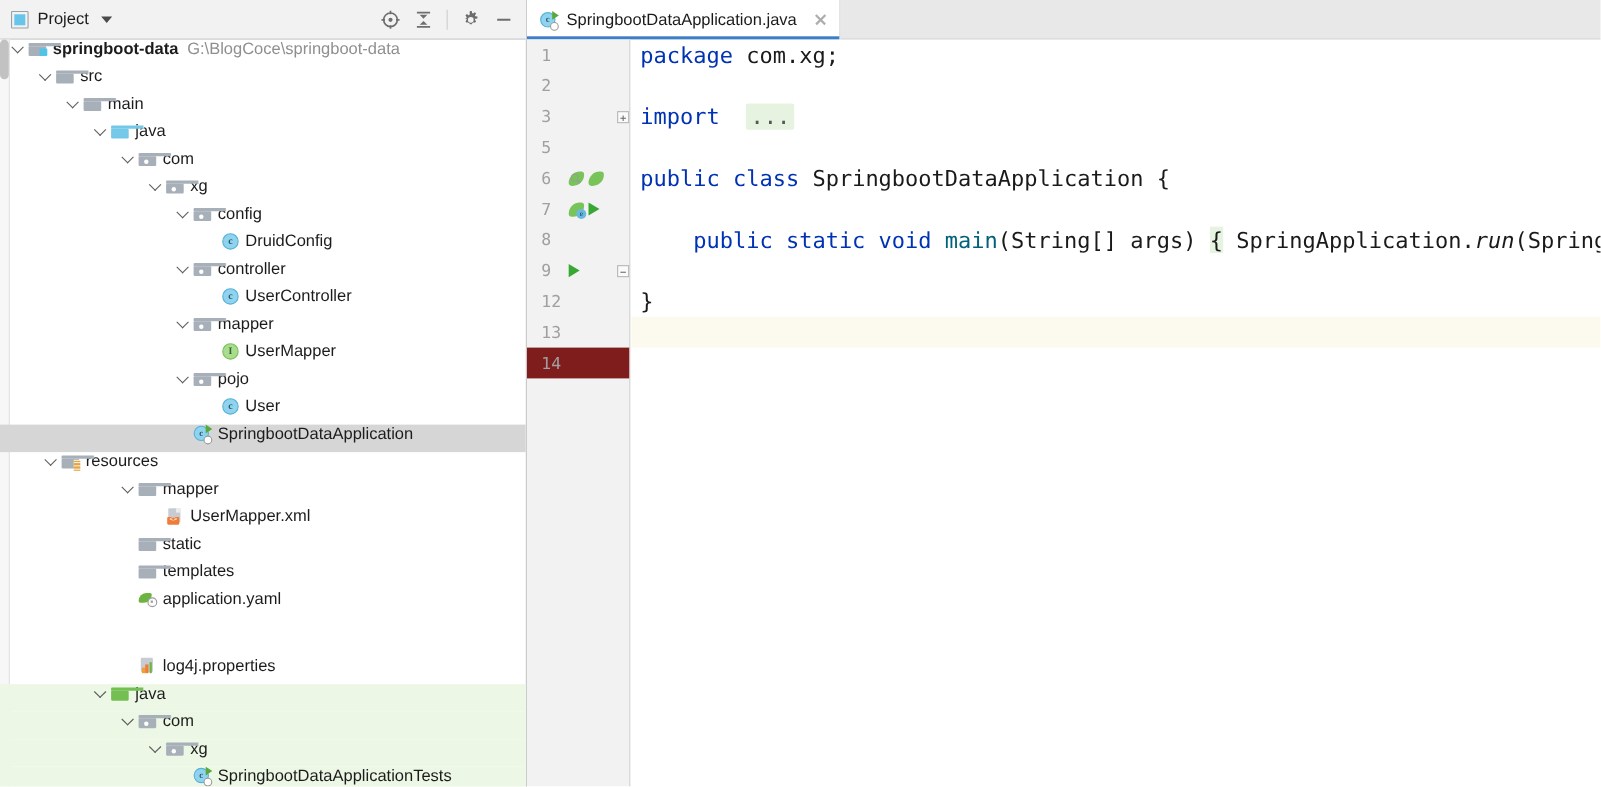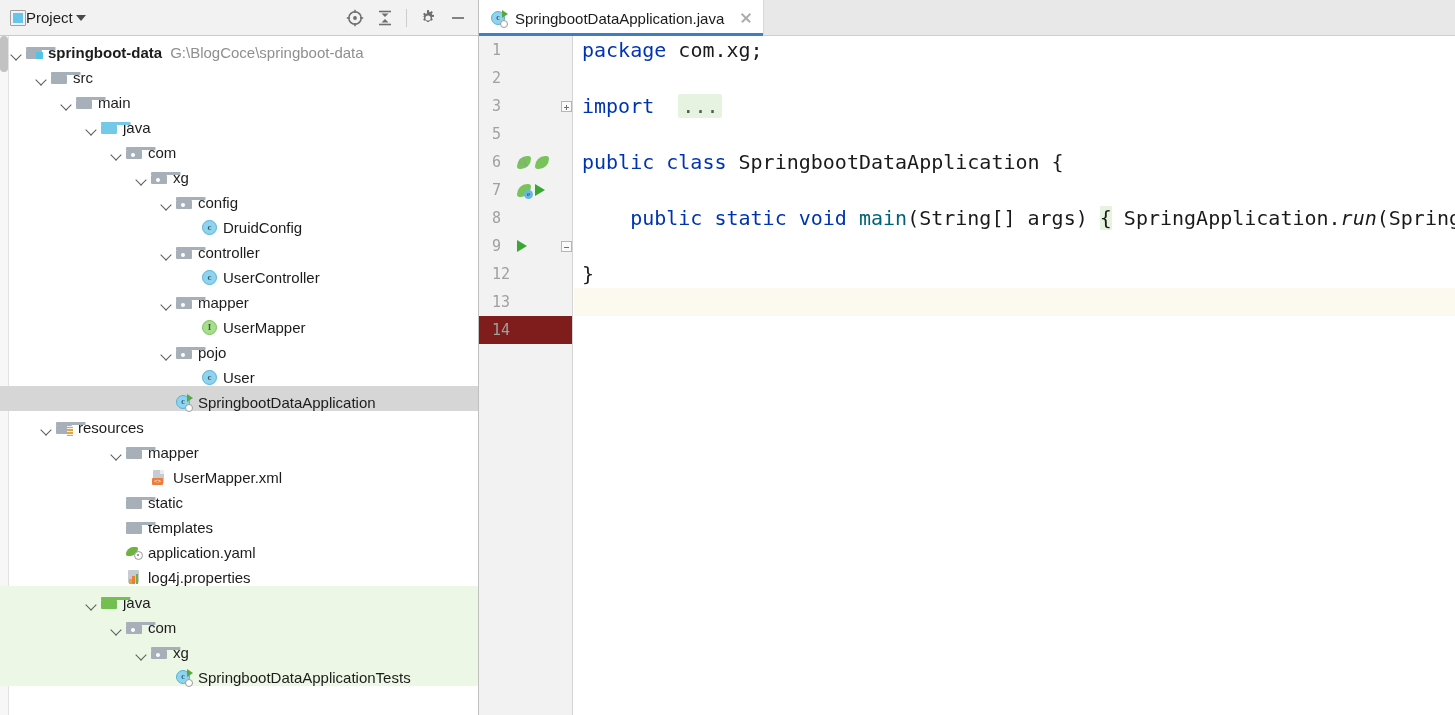--- a/index.html
+++ b/index.html
@@ -22,42 +22,42 @@
     overflow:hidden;
     flex:0 0 479px;
   }
   .tw-header{
     height:36px;display:flex;align-items:center;
     background:#f2f2f2;
     border-bottom:1px solid #c9c9c9;
     padding:0 6px 0 10px;
     box-sizing:border-box;
   }
-  .tw-title{display:flex;align-items:center;}
+  .tw-title{display:flex;align-items:center;gap:8px;}
   .tw-title-label{font-size:15px;color:#1d1d1d;}
   .tw-caret{
     width:0;height:0;border-left:5px solid transparent;border-right:5px solid transparent;
     border-top:6px solid #4a4a4a;margin-left:3px;
   }
   .tw-actions{margin-left:auto;display:flex;align-items:center;gap:2px;}
   .tw-btn{
     width:28px;height:28px;display:flex;align-items:center;justify-content:center;
     border-radius:3px;cursor:default;
   }
   .tw-sep{width:1px;height:18px;background:#cdcdcd;margin:0 5px;}
 
   
   .ico-projwin{width:16px;height:16px;position:relative;}
   .ico-projwin .fr{position:absolute;inset:0;border:1.6px solid #9aa0a6;border-radius:1px;box-sizing:border-box;}
   .ico-projwin .fill{position:absolute;left:3px;top:3px;right:3px;bottom:3px;background:#67c5ec;}
 
   
   .tree{position:relative;padding-top:0;}
   .row{
-    position:relative;height:25px;display:flex;align-items:flex-end;
+    position:relative;height:25px;display:flex;align-items:flex-start;
     white-space:nowrap;font-size:15px;color:#1c1c1c;
     box-sizing:border-box;
   }
   .row.selected{background:#d6d6d6;}
   .row.testbg{background:#edf7e5;}
   .arrow{
     width:13px;height:13px;flex:0 0 13px;position:relative;margin-right:3px;
   }
   .arrow.open:after{
     content:"";position:absolute;left:2px;top:3px;width:7px;height:7px;
@@ -439,21 +439,21 @@
         <div class="row" style="padding-left: 110px;">
           <span class="arrow none"></span>
           <span class="ico">
             <span class="ico-yaml">
               <span class="leaf"></span>
               <span class="gr"></span>
             </span>
           </span>
           <span class="lbl">application.yaml</span>
         </div>
-        <div class="row" style="padding-left: 110px;">
+        <div class="row" style="padding-left: 110px; margin-top: 36px;">
           <span class="arrow none"></span>
           <span class="ico">
             <span class="ico-prop">
               <span class="pg"></span>
               <span class="b1"></span>
               <span class="b2"></span>
               <span class="b3"></span>
             </span>
           </span>
           <span class="lbl">log4j.properties</span>

